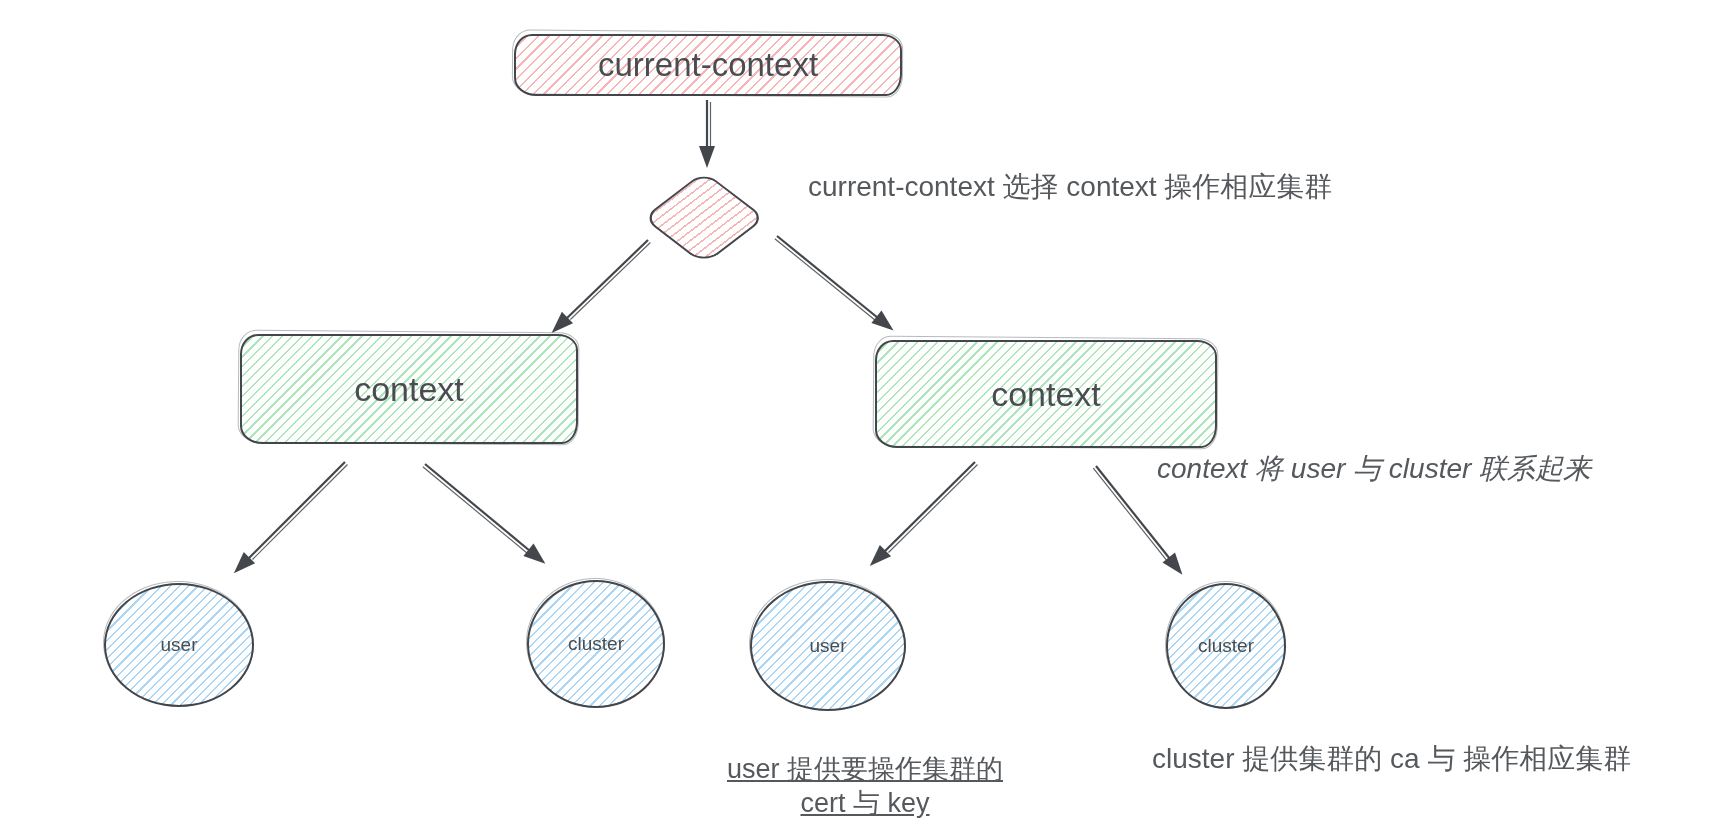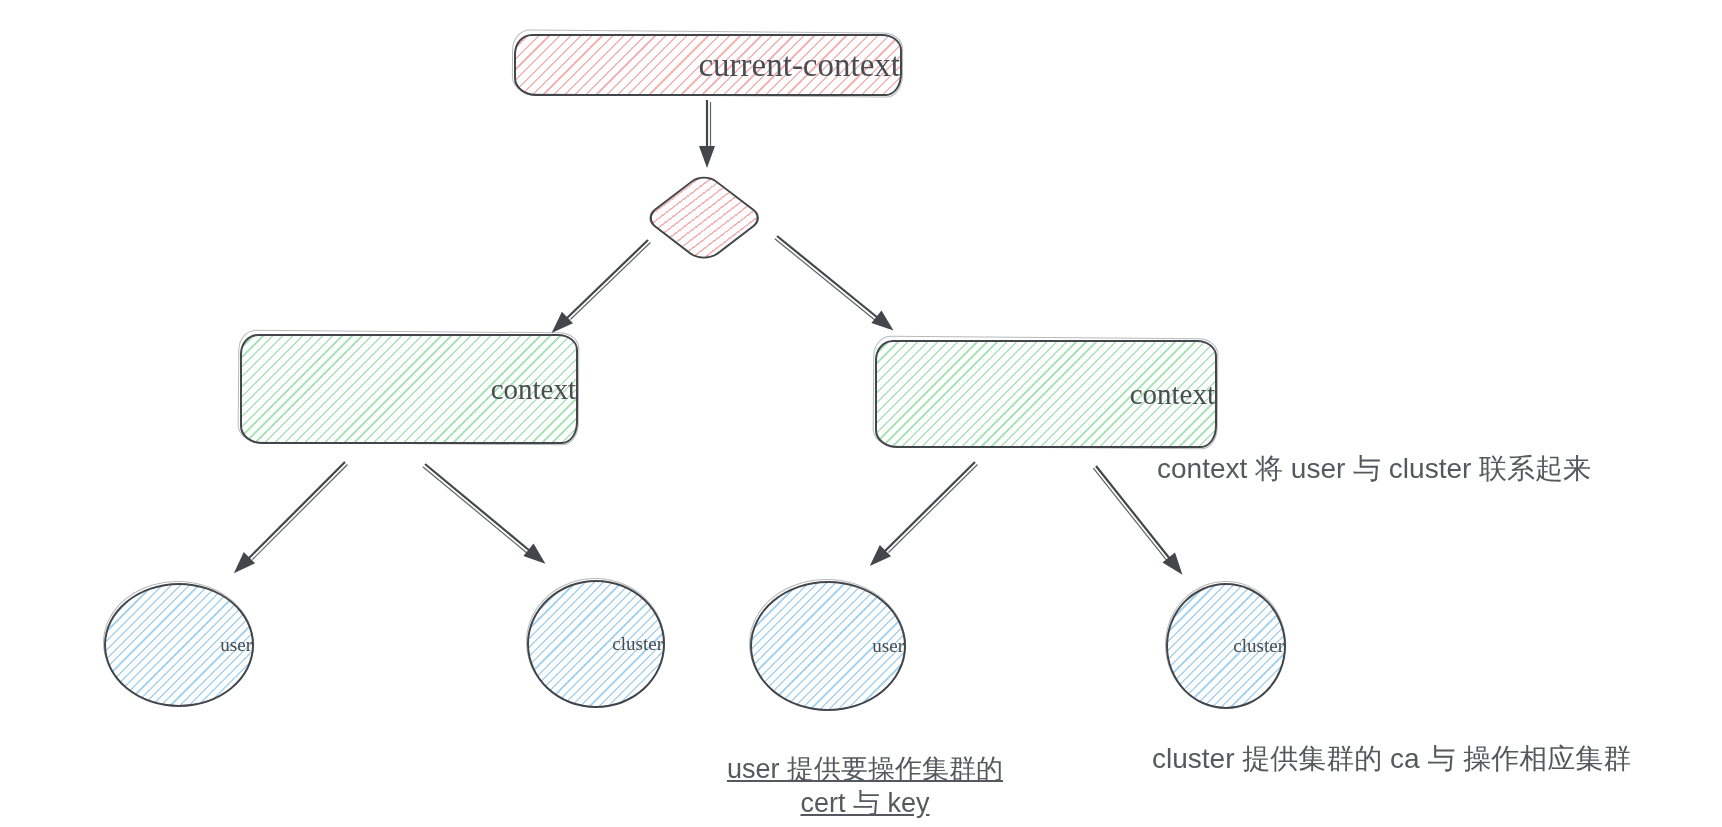--- a/index.html
+++ b/index.html
@@ -8,23 +8,22 @@
     width:1722px;height:827px;
     background:#ffffff;
     font-family:"Liberation Sans","DejaVu Sans",sans-serif;
     overflow:hidden;
   }
   
   .node{
     position:absolute;
     border:2.5px solid #43464b;
     box-sizing:border-box;
-    display:flex;align-items:center;justify-content:flex-end;
+    display:flex;align-items:center;justify-content:center;
     color:#494c50;
-    font-family:Liberation Serif, serif;
   }
   .node::after{ 
     content:"";
     position:absolute;inset:-5px -3px -2px -4px;
     border:1px solid rgba(67,70,75,.38);
     border-radius:inherit;
     transform:rotate(.5deg);
     pointer-events:none;
   }
   .rect{border-radius:18px 20px 16px 22px / 20px 16px 22px 18px;}
@@ -36,21 +35,21 @@
   }
   .hatch-green{
     background-image:repeating-linear-gradient(135deg,
       rgba(168,228,181,.95) 0 1.6px, transparent 1.6px 7px);
   }
   .hatch-blue{
     background-image:repeating-linear-gradient(135deg,
       rgba(166,211,243,.95) 0 1.6px, transparent 1.6px 6.5px);
   }
   .label-lg{font-size:33px;}
-  .label-md{font-size:29px;}
+  .label-md{font-size:34px;}
   .label-sm{font-size:19px;}
   
   .diamond-wrap{position:absolute;left:642px;top:171px;width:123px;height:94px;}
   .diamond{
     position:absolute;left:50%;top:50%;
     width:76px;height:76px;
     transform:translate(-50%,-50%) scale(1.145,.875) rotate(45deg);
     border:2.5px solid #43464b;
     border-radius:16px 14px 18px 15px;
     box-sizing:border-box;
@@ -67,21 +66,21 @@
   #n-cluster-r{left:1166px;top:583px;width:120px;height:126px;}
   
   .note{
     position:absolute;
     color:#55585c;
     font-size:28px;
     line-height:34px;
     white-space:nowrap;
   }
   #note-decision{left:808px;top:170px;}
-  #note-context{left:1157px;top:452px;}
+  #note-context{left:1157px;top:452px;font-style:italic;}
   #note-user{left:640px;top:752px;width:450px;text-align:center;white-space:normal;font-size:27px;text-decoration:underline;}
   #note-cluster{left:1152px;top:742px;}
   
   svg.edges{position:absolute;left:0;top:0;pointer-events:none;}
   .edge{stroke:#43464b;stroke-width:2.2;fill:none;}
   .edge-ghost{stroke:#43464b;stroke-width:1.2;fill:none;opacity:.85;}
 </style>
 </head>
 <body>
 
@@ -141,20 +140,21 @@
   </div>
 
   <div id="n-user-r" class="node ellipse hatch-blue">
     <span class="label-sm">user</span>
   </div>
 
   <div id="n-cluster-r" class="node ellipse hatch-blue">
     <span class="label-sm">cluster</span>
   </div>
 
+  <div id="note-decision" class="note">current-context 选择 context 操作相应集群</div>
 
   <div id="note-context" class="note">context 将 user 与 cluster 联系起来</div>
 
   <div id="note-user" class="note">
     <div>user 提供要操作集群的</div>
     <div>cert 与 key</div>
   </div>
 
   <div id="note-cluster" class="note">cluster 提供集群的 ca 与 操作相应集群</div>
 

